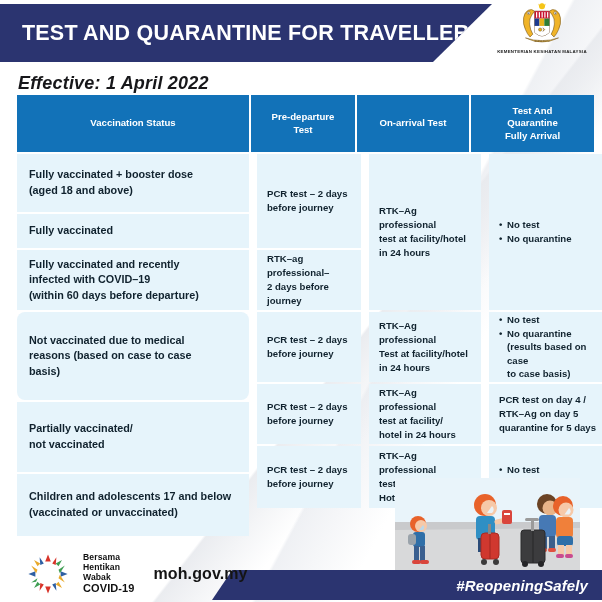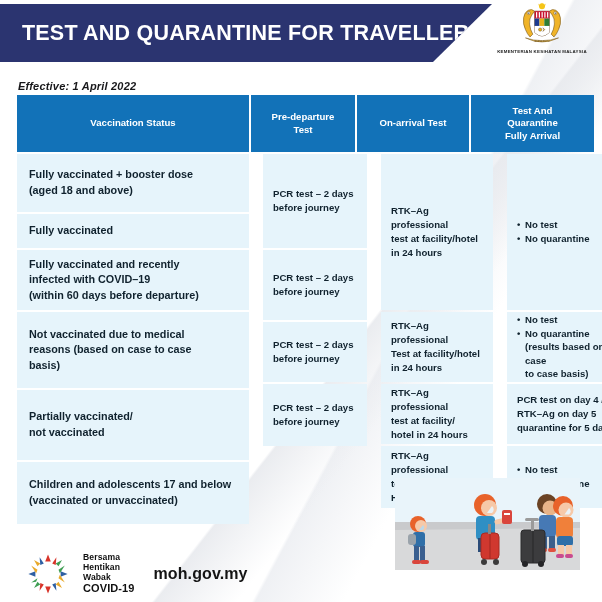--- a/index.html
+++ b/index.html
@@ -37,22 +37,22 @@
     position:absolute;right:8px;top:2px;width:104px;height:62px;
     display:flex;flex-direction:column;align-items:center;justify-content:flex-start;
   }
   .crest{width:56px;height:46px;display:block;}
   .crest-caption{
     font-size:4.4px;font-weight:bold;color:#1d1d1d;letter-spacing:.25px;
     margin-top:1px;white-space:nowrap;
   }
 
   .effective{
-    position:absolute;left:18px;top:80px;
-    font-size:11px;font-weight:bold;font-style:italic;color:#17171a;
+    position:absolute;left:18px;top:73px;
+    font-size:18px;font-weight:bold;font-style:italic;color:#17171a;
     letter-spacing:.2px;
   }
 
   
   .table{
     position:absolute;left:17px;top:95px;width:573px;
   }
   .thead{
     display:flex;width:100%;height:57px;gap:2px;
   }
@@ -61,21 +61,21 @@
     display:flex;align-items:center;justify-content:center;text-align:center;
     font-size:9.6px;font-weight:bold;line-height:1.32;
     padding:2px 4px;box-sizing:border-box;
   }
   .c1{width:232px;flex:0 0 232px;}
   .c2{width:104px;flex:0 0 104px;}
   .c3{width:112px;flex:0 0 112px;}
   .c4{width:123px;flex:0 0 123px;}
 
   .tbody{position:relative;width:573px;margin-top:2px;}
-  .grid{display:flex;gap:14px;align-items:flex-start;}
+  .grid{display:flex;gap:8px;align-items:flex-start;}
   .col{display:flex;flex-direction:column;gap:2px;}
 
   .cell{
     background:#e6f4fb;
     box-sizing:border-box;
     padding:9px 12px;
     font-size:10.4px;
     line-height:1.45;
     color:#10222e;
     font-weight:bold;
@@ -196,32 +196,36 @@
     <div class="tbody">
       <div class="grid">
 
         <div class="col c1">
           <div class="cell status" style="height: 58px; white-space: pre-line;">Fully vaccinated + booster dose
 (aged 18 and above)</div>
           <div class="cell status" style="height:34px">Fully vaccinated</div>
           <div class="cell status" style="height: 60px; white-space: pre-line;">Fully vaccinated and recently
 infected with COVID–19
 (within 60 days before departure)</div>
-          <div class="cell status" style="height: 76px; white-space: pre-line;">Not vaccinated due to medical
+          <div class="cell status" style="height: 88px; white-space: pre-line; border-radius: 8px;">Not vaccinated due to medical
 reasons (based on case to case
 basis)</div>
           <div class="cell status" style="height: 70px; white-space: pre-line;">Partially vaccinated/
 not vaccinated</div>
           <div class="cell status" style="height: 62px; white-space: pre-line;">Children and adolescents 17 and below
 (vaccinated or unvaccinated)</div>
         </div>
 
         <div class="col c2">
           <div class="cell small" style="height: 94px; white-space: pre-line;">PCR test – 2 days
 before journey</div>
+          <div class="cell small" style="height: 60px; white-space: pre-line;">RTK–ag
+professional–
+2 days before
+journey</div>
           <div class="cell small" style="height: 70px; white-space: pre-line;">PCR test – 2 days
 before journey</div>
           <div class="cell small" style="height: 60px; white-space: pre-line;">PCR test – 2 days
 before journey</div>
           <div class="cell small" style="height: 62px; white-space: pre-line;">PCR test – 2 days
 before journey</div>
         </div>
 
         <div class="col c3">
           <div class="cell small" style="height: 156px; white-space: pre-line;">RTK–Ag professional
@@ -324,20 +328,23 @@
       <rect x="126" y="52" width="24" height="33" rx="3" fill="none" stroke="#2a2a2c" stroke-width="1"></rect>
       <line x1="138" y1="52" x2="138" y2="85" stroke="#2a2a2c" stroke-width="1.2"></line>
       <rect x="136" y="42" width="3" height="11" fill="#9a9a9a"></rect>
       <rect x="130" y="40" width="14" height="3" rx="1.5" fill="#9a9a9a"></rect>
       <circle cx="130" cy="86" r="3" fill="#252527"></circle>
       <circle cx="146" cy="86" r="3" fill="#252527"></circle>
     </g>
   </svg>
 
   <div class="footer">
+    <div class="footer-band">
+      <div class="hashtag">#ReopeningSafely</div>
+    </div>
 
     <div class="brand">
       <svg class="brand-mark" viewBox="0 0 60 60">
         <g>
           <g fill="#d8342a">
               <path d="M30 2 l4 10 h-8 z"></path>
               <path d="M30 58 l-4 -10 h8 z"></path>
             </g>
           <g fill="#2e5fa3">
               <path d="M2 30 l10 -4 v8 z"></path>

